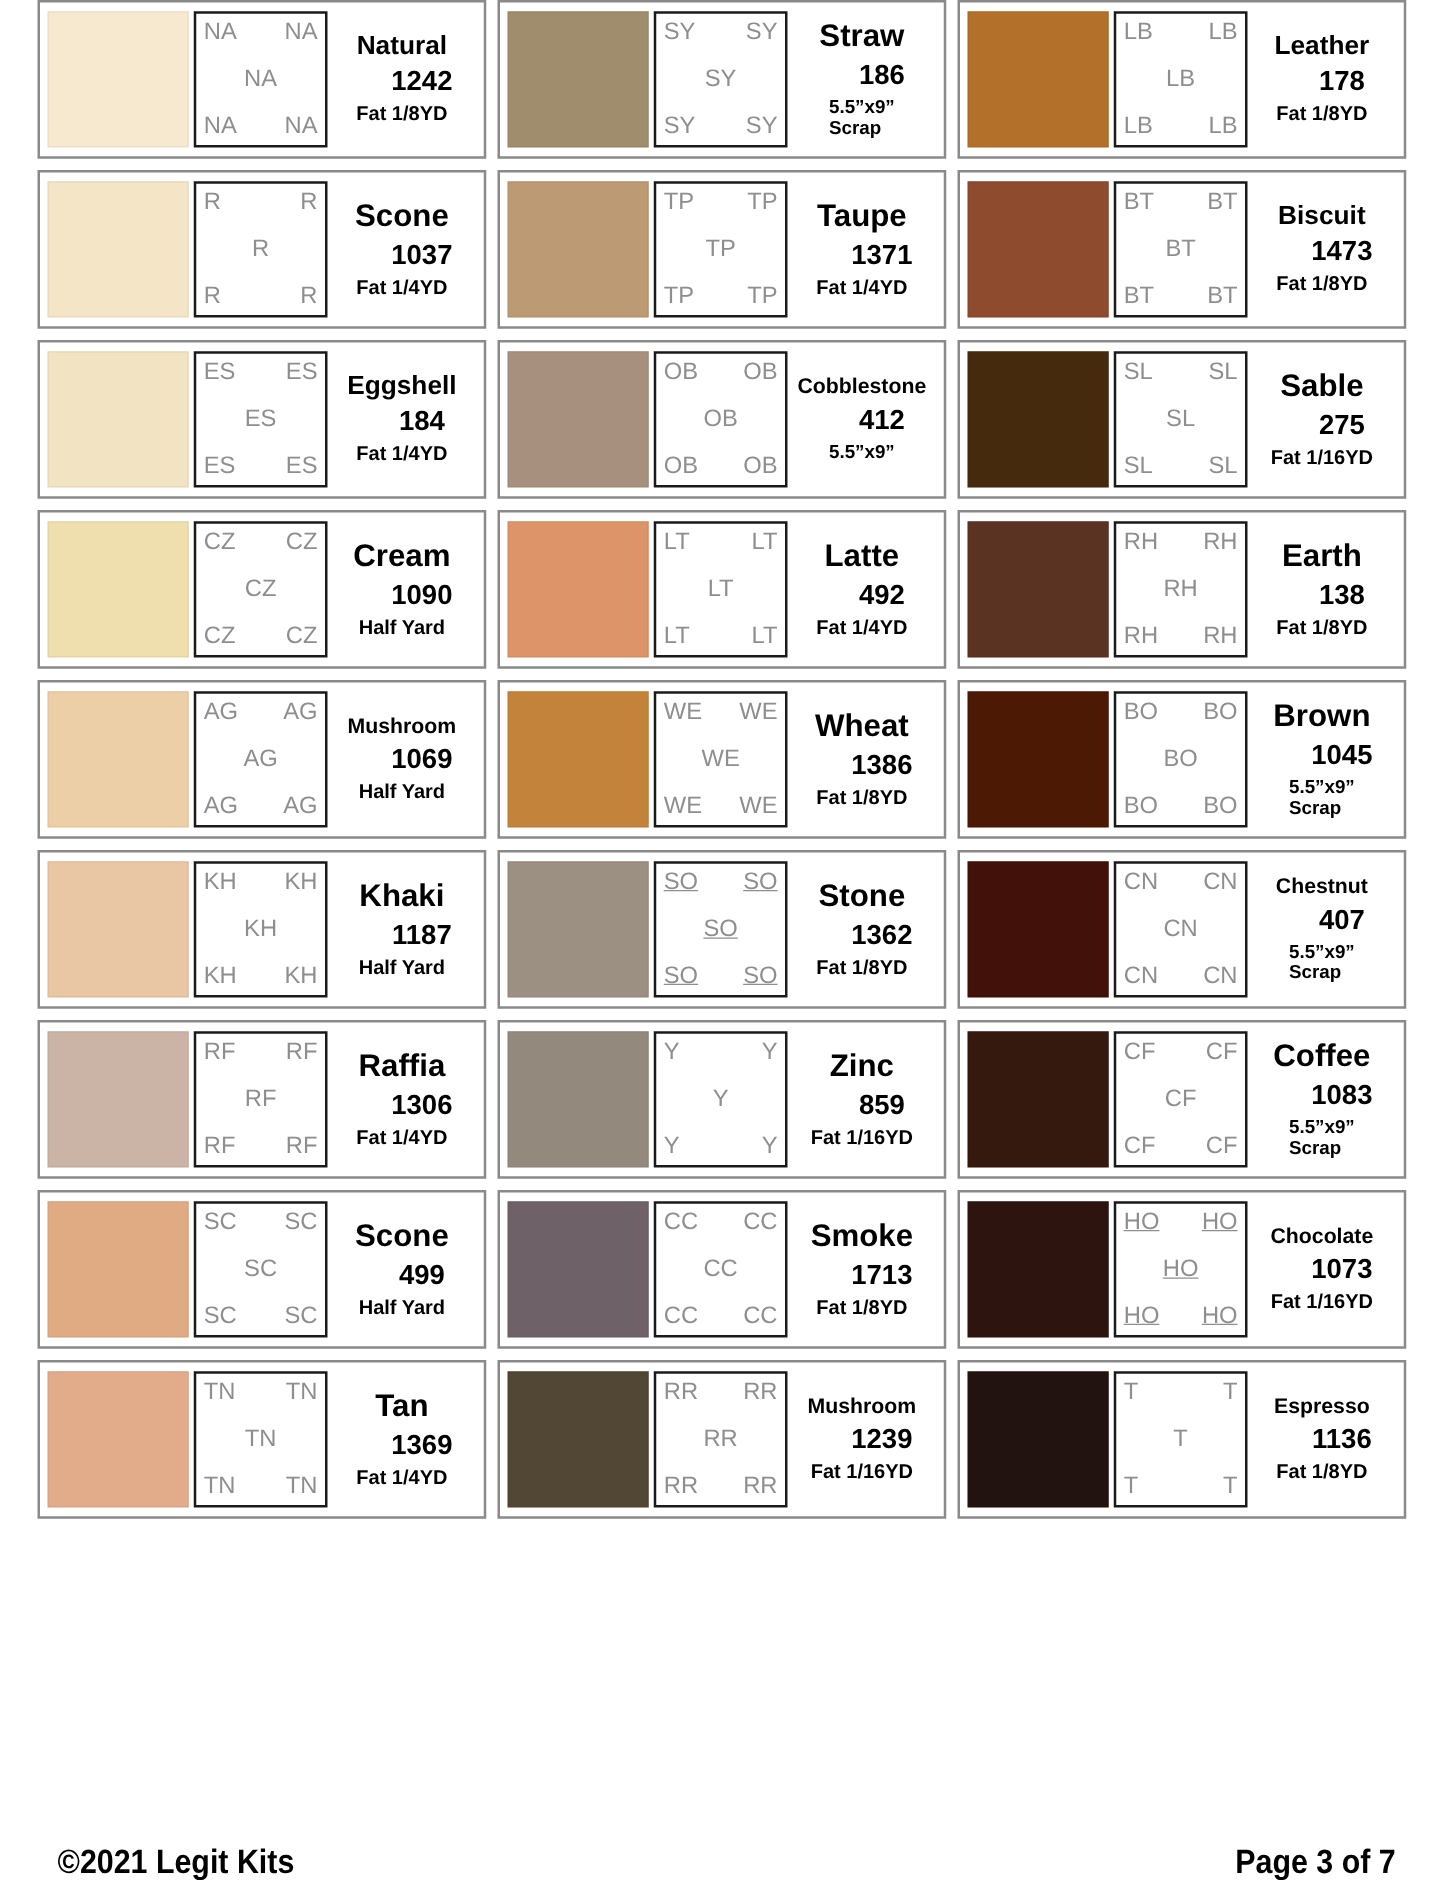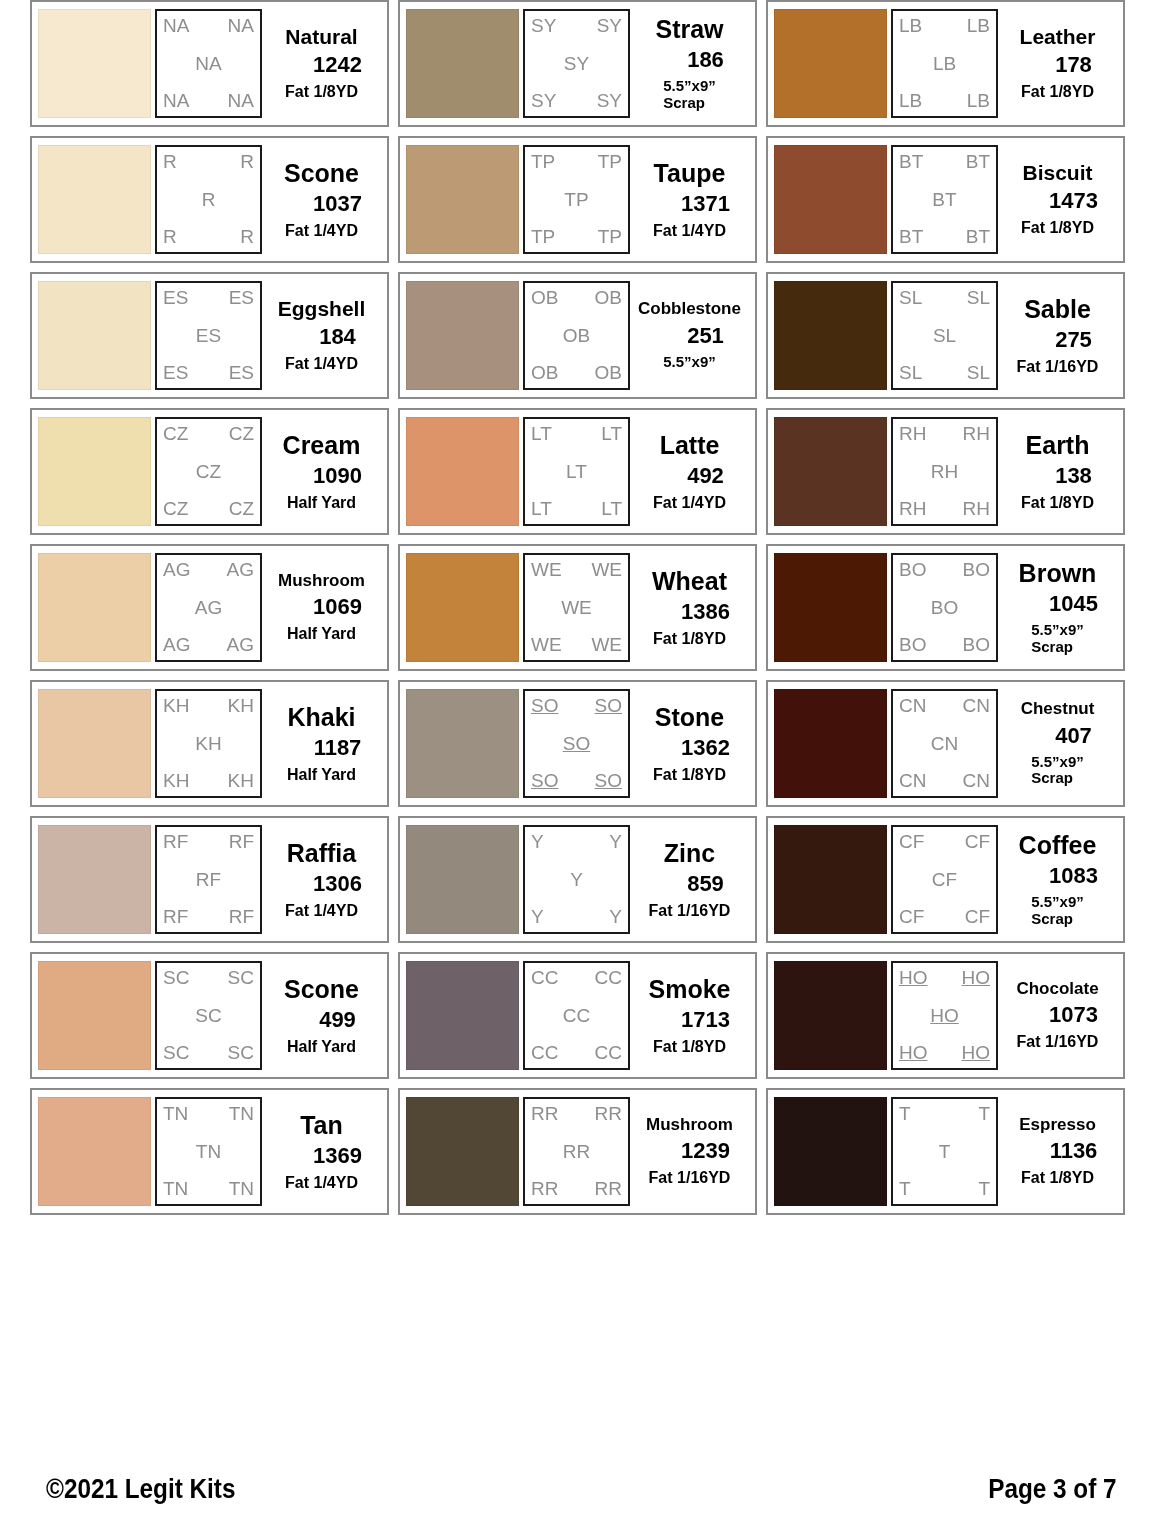--- a/index.html
+++ b/index.html
@@ -309,21 +309,21 @@
           <div class="code-row mid">
             <span class="">OB</span>
           </div>
           <div class="code-row">
             <span class="">OB</span>
             <span class="">OB</span>
           </div>
         </div>
         <div class="info">
           <div class="c-name sz-sm">Cobblestone</div>
-          <div class="c-num">251</div>
+          <div class="c-num">412</div>
           <div class="c-cut tight">5.5”x9”</div>
         </div>
       </div>
       <div class="card">
         <div class="chip" style="background: rgb(69, 42, 14);"></div>
         <div class="codebox">
           <div class="code-row">
             <span class="">SL</span>
             <span class="">SL</span>
           </div>

